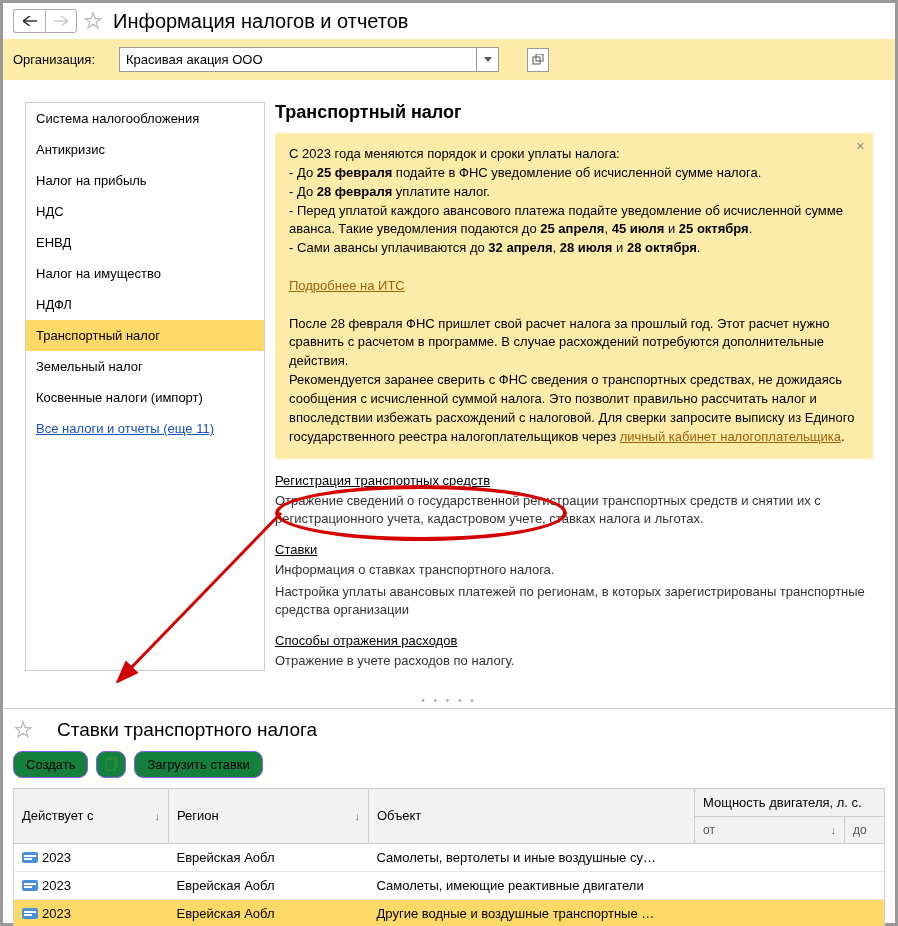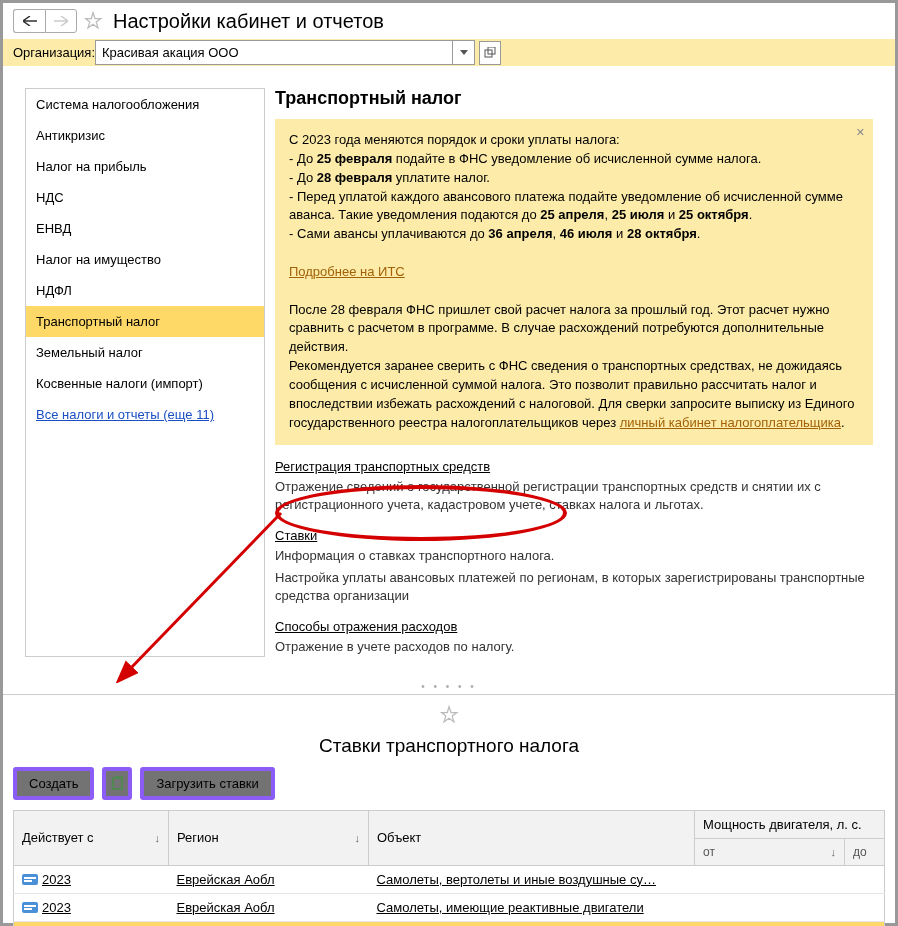--- a/index.html
+++ b/index.html
@@ -5,49 +5,49 @@
 * { box-sizing: border-box; margin: 0; padding: 0; }
 body { font-family: Arial, sans-serif; font-size: 13px; background: #fff; color: #000; }
 .window { width: 898px; height: 926px; border: 3px solid #999; position: relative; background: #fff; }
 .top-bar { display: flex; align-items: center; padding: 6px 10px; gap: 6px; }
 .nav-btn { width: 32px; height: 24px; border: 1px solid #aaa; background: #fff; border-radius: 3px; display: flex; align-items: center; justify-content: center; cursor: pointer; }
 .nav-btn-group { display: flex; }
 .nav-btn-group .nav-btn:first-child { border-radius: 3px 0 0 3px; border-right: none; }
 .nav-btn-group .nav-btn:last-child { border-radius: 0 3px 3px 0; }
 .star-icon { width: 20px; height: 20px; color: #bbb; }
 .page-title { font-size: 20px; font-weight: normal; margin-left: 4px; }
-.org-bar { background: #fdebaa; padding: 1px 10px; display: flex; align-items: center; gap: 0; }
+.org-bar { background: #fdebaa; padding: 8px 10px; display: flex; align-items: center; gap: 24px; }
 .org-label { font-size: 13px; }
 .org-select { flex: 0 0 380px; display: flex; }
 .org-input { flex: 1; border: 1px solid #999; background: #ffffff; padding: 4px 6px; font-size: 13px; }
 .org-dd { width: 22px; border: 1px solid #999; border-left: none; background: #fff; display: flex; align-items: center; justify-content: center; }
 .org-ext { width: 22px; height: 24px; border: 1px solid #999; background: #fff; margin-left: 4px; display: flex; align-items: center; justify-content: center; }
 .main-split { display: flex; padding: 22px; gap: 10px; }
 .sidebar { width: 240px; border: 1px solid #ccc; background: #fff; }
 .sidebar-item { padding: 8px 10px; cursor: pointer; font-size: 13px; }
 .sidebar-item.active { background: #ffd968; }
 .sidebar-item.link { color: #1a4fc4; text-decoration: underline; }
 .content { flex: 1; }
 .content-title { font-size: 18px; font-weight: bold; margin-bottom: 10px; }
 .info-box { background: #fdebaa; padding: 12px 14px; position: relative; font-size: 13px; line-height: 1.45; }
 .info-close { position: absolute; top: 6px; right: 8px; font-size: 11px; color: #888; cursor: pointer; }
 .info-box a { color: #a16207; }
 .info-box b { font-weight: bold; }
 .section-link { display: block; color: #000000; text-decoration: underline; margin-top: 14px; font-size: 13px; }
 .section-desc { font-size: 13px; color: #333; margin-top: 4px; line-height: 1.4; }
 .drag-dots { text-align: center; color: #aaa; font-size: 10px; letter-spacing: 3px; padding: 2px; }
 .second-pane { border-top: 1px solid #ccc; padding: 10px; }
-.second-header { display: flex; align-items: center; gap: 10px; margin-bottom: 10px; flex-direction: column; }
+.second-header { display: flex; align-items: center; gap: 24px; margin-bottom: 10px; }
 .second-title { font-size: 19px; font-weight: normal; }
 .toolbar { display: flex; gap: 8px; margin-bottom: 10px; }
-.btn { border: 4px solid #8b5cf6; background: #737373; border-radius: 3px; padding: 5px 12px; font-size: 13px; cursor: pointer; }
+.btn { border: 1px solid #8b5cf6; background: #15803d; border-radius: 9px; padding: 5px 12px; font-size: 13px; cursor: pointer; }
 .btn-icon { width: 30px; padding: 5px; display: flex; align-items: center; justify-content: center; }
 .table { width: 100%; border: 1px solid #ccc; border-collapse: collapse; }
 .table th { background: #f2f2f2; border: 1px solid #ccc; padding: 6px 8px; text-align: left; font-weight: normal; font-size: 13px; position: relative; }
-.table td { border-bottom: 1px solid #e5e5e5; padding: 6px 8px; font-size: 13px; text-decoration: underline; }
+.table td { border-bottom: 1px solid #e5e5e5; padding: 6px 8px; font-size: 13px; }
 .table tr.selected td { background: #ffd968; }
 .sort-arrow { position: absolute; right: 8px; top: 50%; transform: translateY(-50%); font-size: 11px; color: #666; }
 .row-icon { width: 16px; height: 12px; display: inline-block; vertical-align: middle; margin-right: 4px; }
 .subheader-row th { font-size: 12px; color: #555; }
 .annot-ellipse { position: absolute; border: 4px solid #d40000; border-radius: 50%; pointer-events: none; }
 .annot-arrow { position: absolute; pointer-events: none; }
 svg { display: block; }
 </style>
 </head>
 <body>
@@ -62,21 +62,21 @@
         </div>
       <div class="nav-btn">
           <svg width="14" height="10">
             <path d="M7 0 L14 5 L7 10 M14 5 H0" stroke="#ccc" fill="none" stroke-width="1.5"></path>
           </svg>
         </div>
     </div>
     <svg class="star-icon" viewBox="0 0 24 24">
         <path d="M12 2l2.5 7h7l-5.7 4.3 2.2 7-6-4.5-6 4.5 2.2-7L3 9h7z" fill="none" stroke="#bbb" stroke-width="1.5"></path>
       </svg>
-    <div class="page-title">Настройки кабинет и отчетов</div>
+    <div class="page-title">Информация налогов и отчетов</div>
   </div>
 
   <div class="org-bar">
     <span class="org-label">Организация:</span>
     <div class="org-select">
       <input class="org-input" value="Красивая акация ООО" style="">
       <div class="org-dd">
           <svg width="8" height="5">
             <path d="M0 0 L4 5 L8 0" fill="#555"></path>
           </svg>
@@ -106,22 +106,22 @@
     </div>
 
     <div class="content">
       <div class="content-title">Транспортный налог</div>
       <div class="info-box">
         <span class="info-close">✕</span>
         <div>
           <span>С 2023 года меняются порядок и сроки уплаты налога:</span><br>
           <span> - До </span><b>25 февраля</b><span> подайте в ФНС уведомление об исчисленной сумме налога.</span><br>
           <span> - До </span><b>28 февраля</b><span> уплатите налог.</span><br>
-          <span> - Перед уплатой каждого авансового платежа подайте уведомление об исчисленной сумме аванса. Такие уведомления подаются до </span><b>25 апреля</b><span>, </span><b>25 июля</b><span> и </span><b>25 октября</b><span>.</span><br>
-          <span> - Сами авансы уплачиваются до </span><b>36 апреля</b><span>, </span><b>46 июля</b><span> и </span><b>28 октября</b><span>.</span>
+          <span> - Перед уплатой каждого авансового платежа подайте уведомление об исчисленной сумме аванса. Такие уведомления подаются до </span><b>25 апреля</b><span>, </span><b>45 июля</b><span> и </span><b>25 октября</b><span>.</span><br>
+          <span> - Сами авансы уплачиваются до </span><b>32 апреля</b><span>, </span><b>28 июля</b><span> и </span><b>28 октября</b><span>.</span>
         </div>
         <br>
         <a href="#">Подробнее на ИТС</a>
         <br><br>
         <div>После 28 февраля ФНС пришлет свой расчет налога за прошлый год. Этот расчет нужно сравнить с расчетом в программе. В случае расхождений потребуются дополнительные действия.</div>
         <div><span>Рекомендуется заранее сверить с ФНС сведения о транспортных средствах, не дожидаясь сообщения с исчисленной суммой налога. Это позволит правильно рассчитать налог и впоследствии избежать расхождений с налоговой. Для сверки запросите выписку из Единого государственного реестра налогоплательщиков через </span><a href="#">личный кабинет налогоплательщика</a><span>.</span></div>
       </div>
 
       <a class="section-link" href="#">Регистрация транспортных средств</a>
       <div class="section-desc">Отражение сведений о государственной регистрации транспортных средств и снятии их с регистрационного учета, кадастровом учете, ставках налога и льготах.</div>

